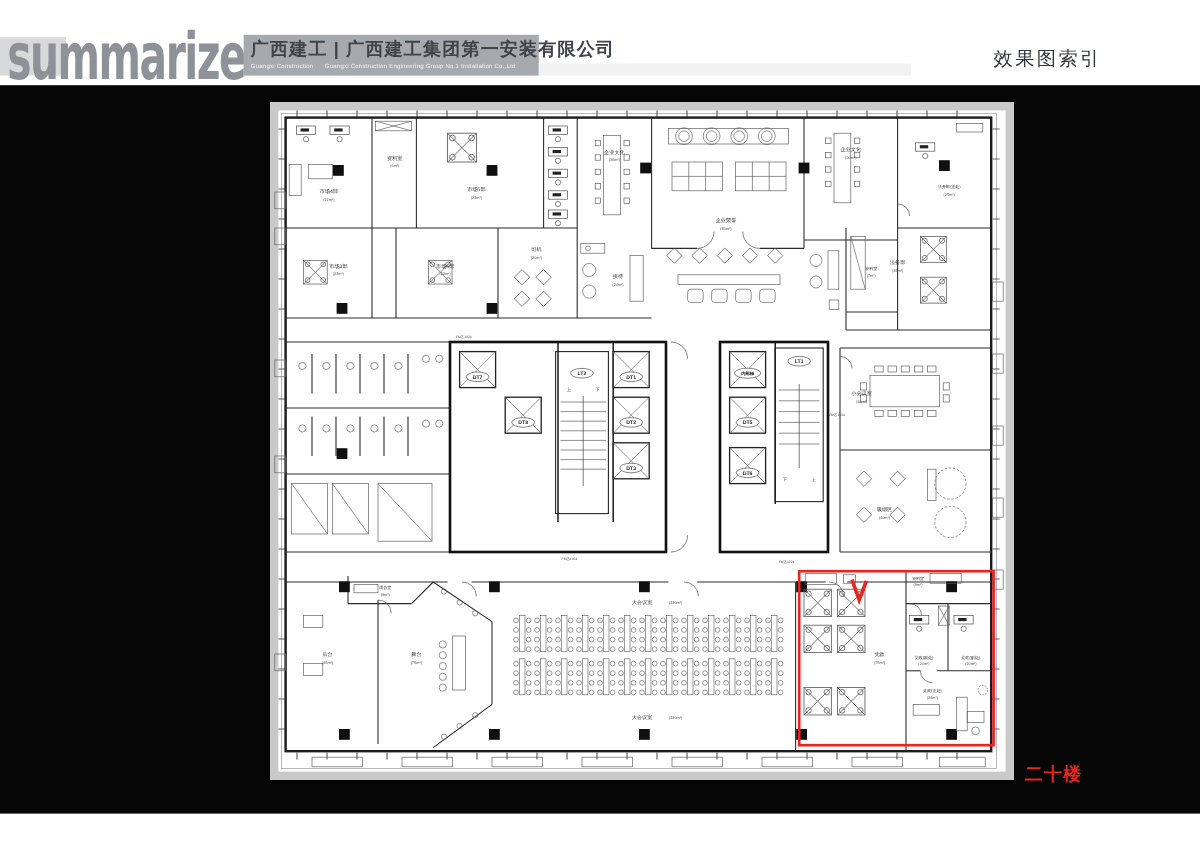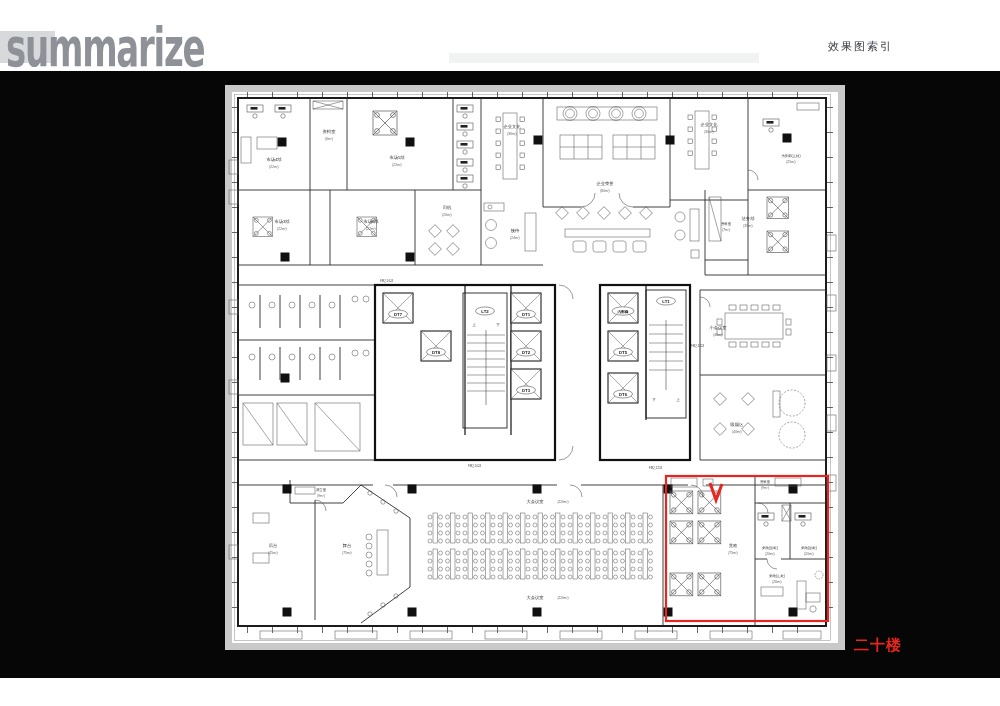--- a/index.html
+++ b/index.html
@@ -8,39 +8,43 @@
   .header{position:absolute;left:0;top:0;width:1000px;height:85px;background:#fff;}
   .logo-bg{position:absolute;left:0;top:31px;width:55px;height:32px;background:#d7d9db;}
   .logo{position:absolute;left:6px;top:21px;font-family:"DejaVu Sans",sans-serif;
         font-weight:bold;font-size:54px;line-height:1;color:#8e9298;letter-spacing:-2px;
         transform:scaleX(.63);transform-origin:left top;}
   .company{position:absolute;left:203px;top:29px;width:246px;height:34px;background:#a6aaaf;}
   .company-cn{color:#3f444a;font-weight:bold;font-size:15px;letter-spacing:1px;
               padding:3px 0 0 6px;white-space:pre;}
   .company-en{color:#f3f4f4;font-size:5px;letter-spacing:.2px;padding:2px 0 0 6px;white-space:pre;}
   .faint-strip{position:absolute;left:449px;top:53px;width:310px;height:10px;background:#f1f2f2;}
-  .page-title{position:absolute;left:828px;top:39px;font-size:11px;color:#34383c;letter-spacing:2px;}
+  .page-title{position:absolute;left:828px;top:39px;font-size:16px;color:#34383c;letter-spacing:2px;}
   .canvas{position:absolute;left:0;top:71px;width:1000px;height:607px;background:#060606;text-decoration:underline;}
   .sheet{position:absolute;left:225px;top:14px;width:620px;height:565px;background:#fff;}
   .floor-label{position:absolute;left:854px;top:565px;color:#e8251f;font-size:15px;
                font-weight:bold;letter-spacing:1px;}
   svg text{font-family:"Liberation Sans",sans-serif;fill:#333;}
   text.rm{font-size:4.3px;text-anchor:middle;}
   text.ar{font-size:3.2px;text-anchor:middle;fill:#555;}
   text.sm{font-size:3.4px;text-anchor:middle;}
   text.lift{font-size:4.3px;font-weight:bold;text-anchor:middle;fill:#222;}
   text.tiny{font-size:2.8px;fill:#444;}
   text.ud{font-size:3.6px;text-anchor:middle;fill:#222;}
 </style>
 </head>
 <body>
 
 <div class="header">
   <div class="logo-bg"></div>
   <div class="logo">summarize</div>
+  <div class="company">
+    <div class="company-cn">广西建工 | 广西建工集团第一安装有限公司</div>
+    <div class="company-en">Guangxi Construction      Guangxi Construction Engineering Group No.1 Installation Co.,Ltd</div>
+  </div>
   <div class="faint-strip"></div>
   <div class="page-title">效果图索引</div>
 </div>
 
 <div class="canvas">
   <div class="sheet">
     <svg width="620" height="565" viewBox="0 0 620 565" xmlns="http://www.w3.org/2000/svg">
       <defs>
         <g id="lift">
           <rect x="0" y="0" width="30" height="30" fill="#fff" stroke="#222" stroke-width="1.1"></rect>

